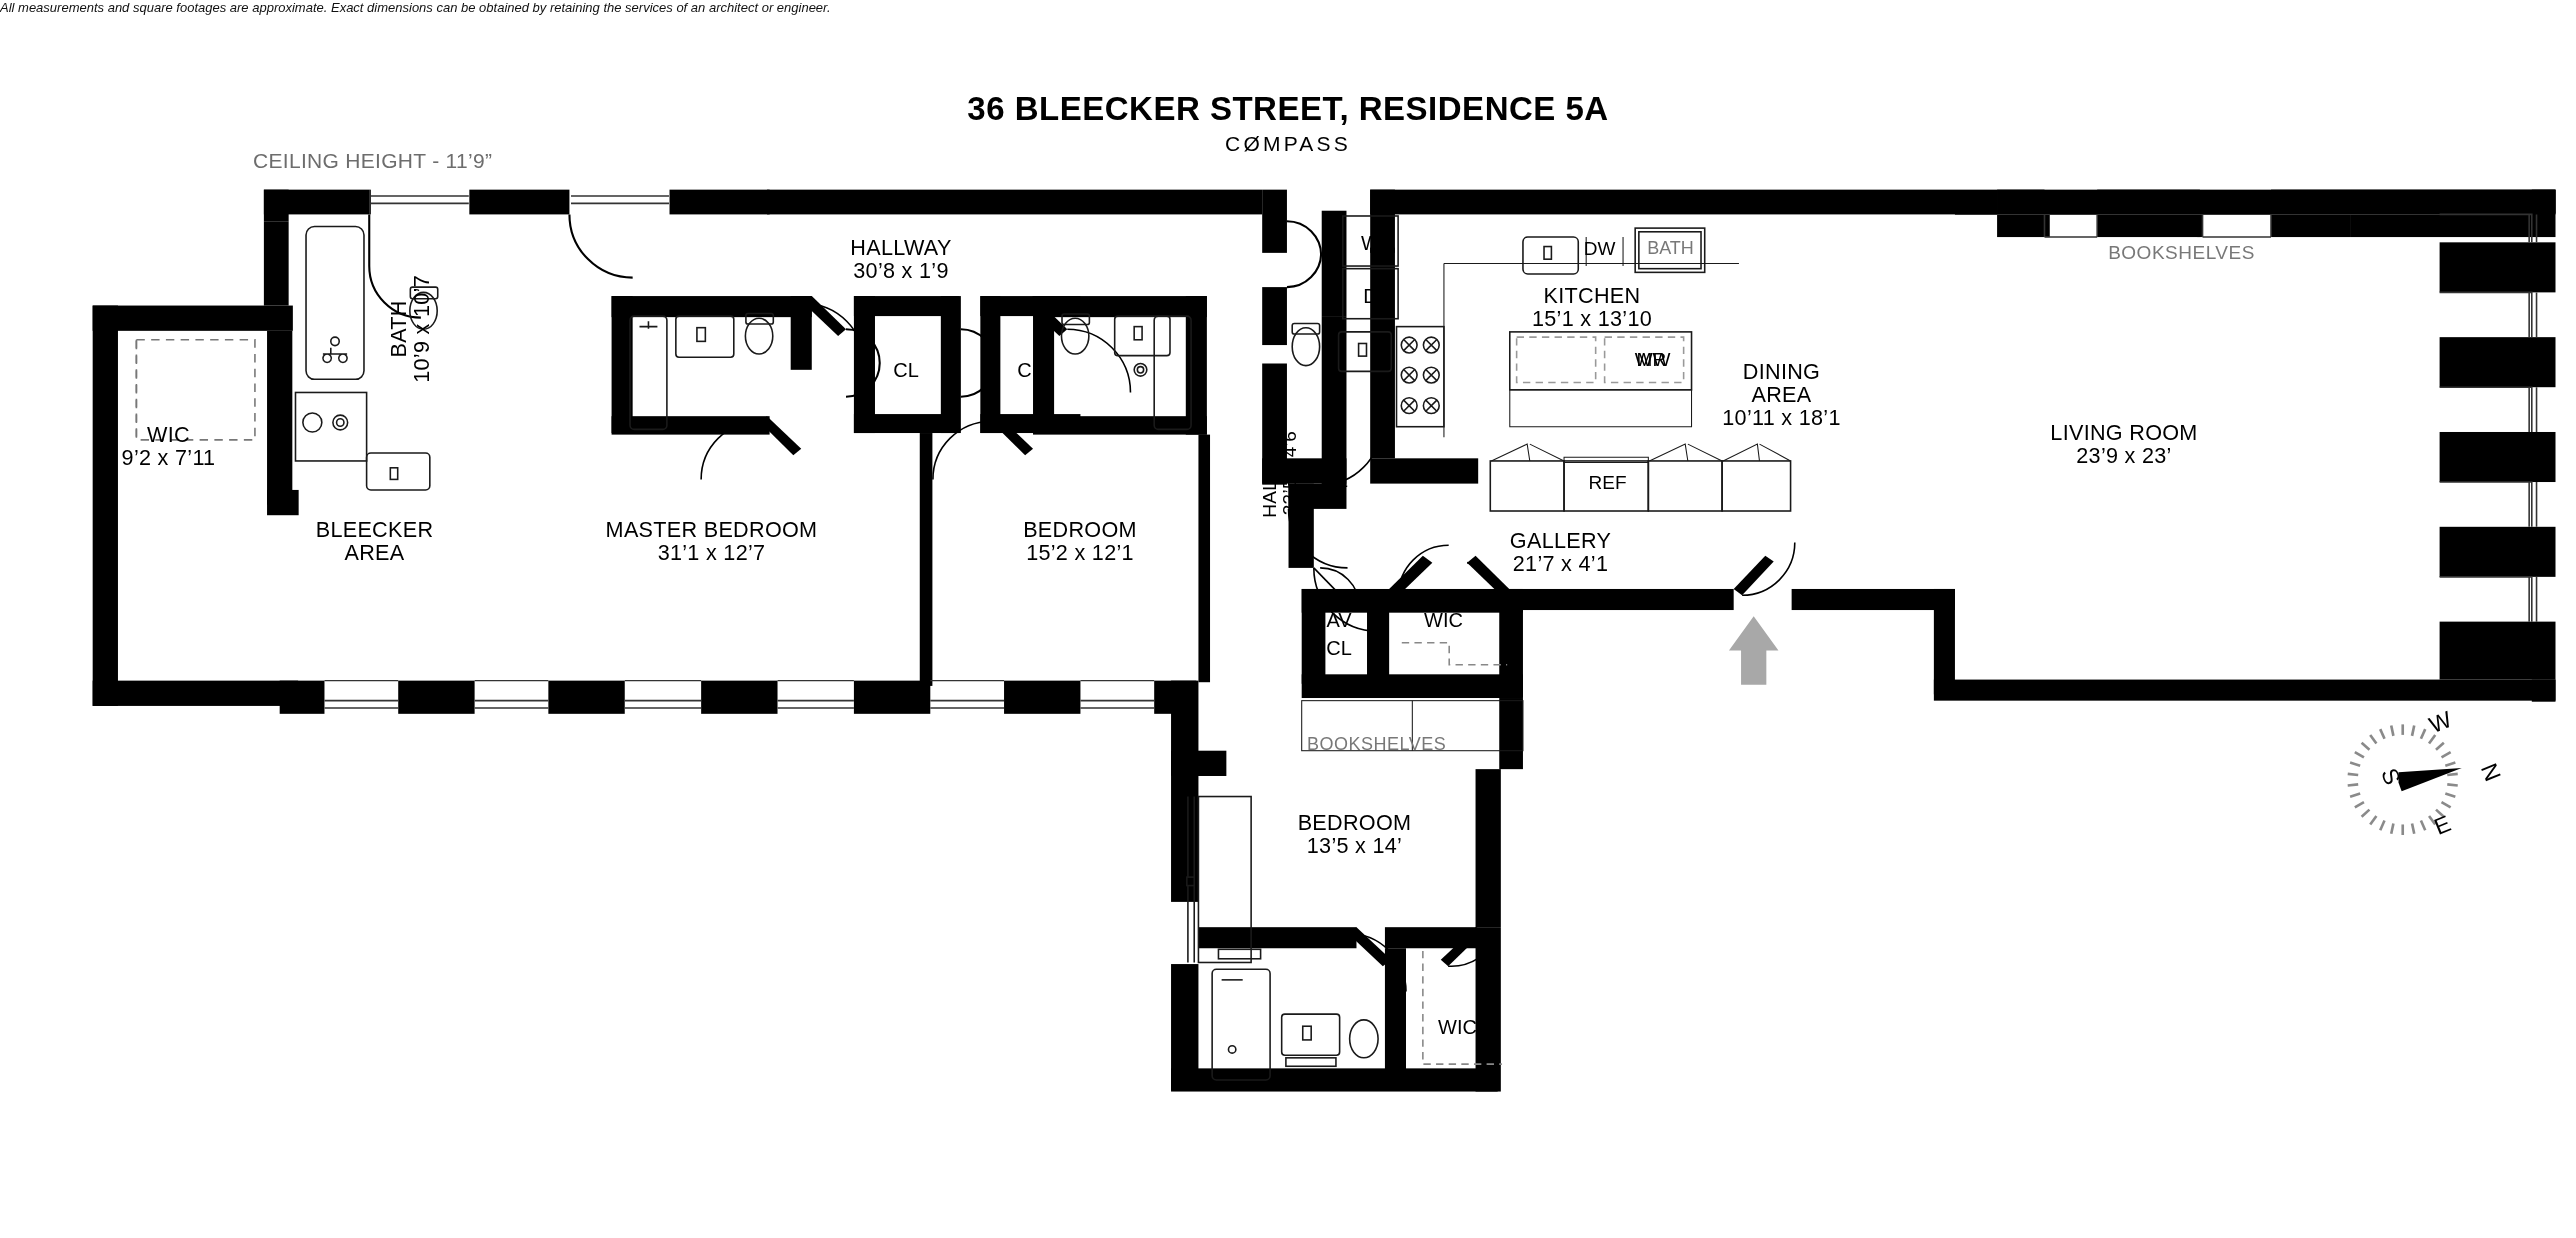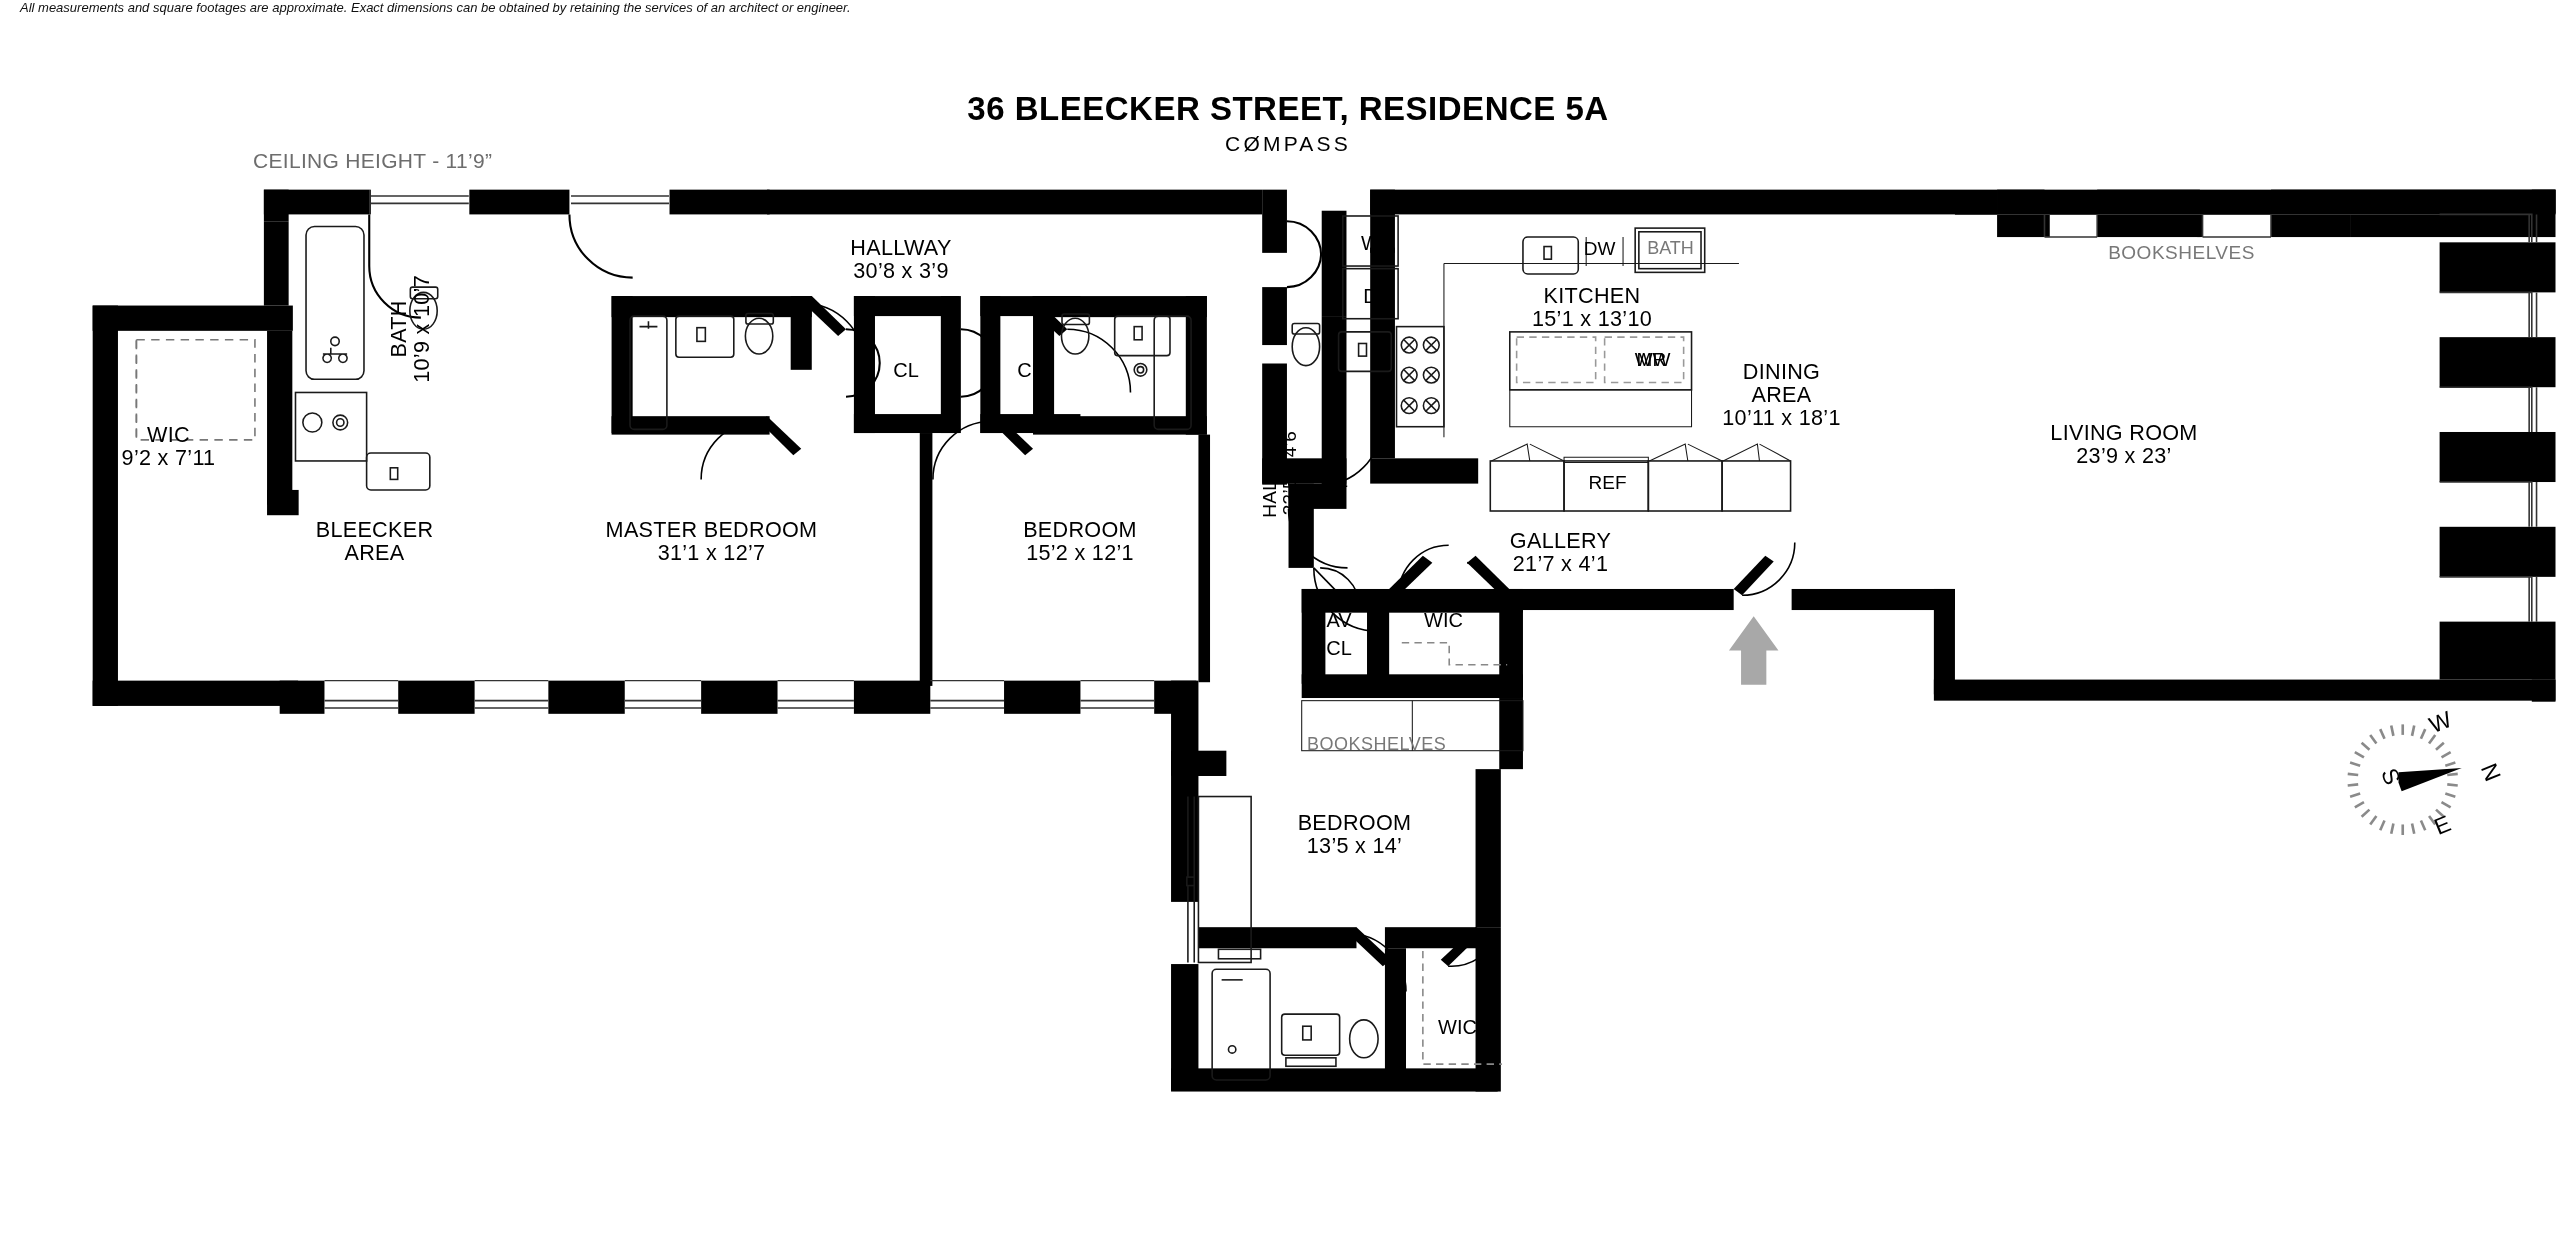--- a/index.html
+++ b/index.html
@@ -6,21 +6,21 @@
   body{width:2576px;height:1238px;position:relative;overflow:hidden;
        font-family:"Liberation Sans","DejaVu Sans",sans-serif;color:#000;}
 
   #plan{position:absolute;left:0;top:0;width:2576px;height:1238px;}
 
   .ttl{position:absolute;text-align:center;white-space:nowrap;}
 
   #title{left:0;top:90px;width:2576px;font-size:33px;font-weight:700;letter-spacing:0.5px;}
   #brand{left:0;top:132px;width:2576px;font-size:21px;font-weight:400;letter-spacing:3.2px;}
   #ceil{left:253px;top:149px;font-size:21px;color:#6d6d6d;letter-spacing:0.3px;}
-  #disclaim{left:84px;top:1095px;font-size:13px;font-style:italic;color:#111;white-space:nowrap;padding-left:20px;}
+  #disclaim{left:84px;top:1095px;font-size:13px;font-style:italic;color:#111;white-space:nowrap;}
 
   
   .rl{position:absolute;text-align:center;font-weight:400;line-height:1.06;white-space:nowrap;}
   .rl .n{display:block;font-size:21.6px;letter-spacing:0.3px;}
   .rl .d{display:block;font-size:21.6px;letter-spacing:0.3px;}
   .rl.sm .n,.rl.sm .d{font-size:19px;}
   .rl.rot{transform-origin:center center;}
 
   
   .ap{position:absolute;font-size:17.4px;text-align:center;white-space:nowrap;}
@@ -385,21 +385,21 @@
     <span class="d">AREA</span>
   </div>
 
   <div class="rl" style="left:527px;top:519px;width:369px">
     <span class="n">MASTER BEDROOM</span>
     <span class="d">31’1 x 12’7</span>
   </div>
 
   <div class="rl" style="left:764px;top:237px;width:274px">
     <span class="n">HALLWAY</span>
-    <span class="d">30’8 x 3’9</span>
+    <span class="d">30’8 x 1’9</span>
   </div>
 
   <div class="rl" style="left:943px;top:519px;width:274px">
     <span class="n">BEDROOM</span>
     <span class="d">15’2 x 12’1</span>
   </div>
 
   <div class="rl rot sm" style="left:1201px;top:453px;width:158px;transform:rotate(-90deg)">
     <span class="n">HALLWAY</span>
     <span class="d">23’5 x 4’6</span>

